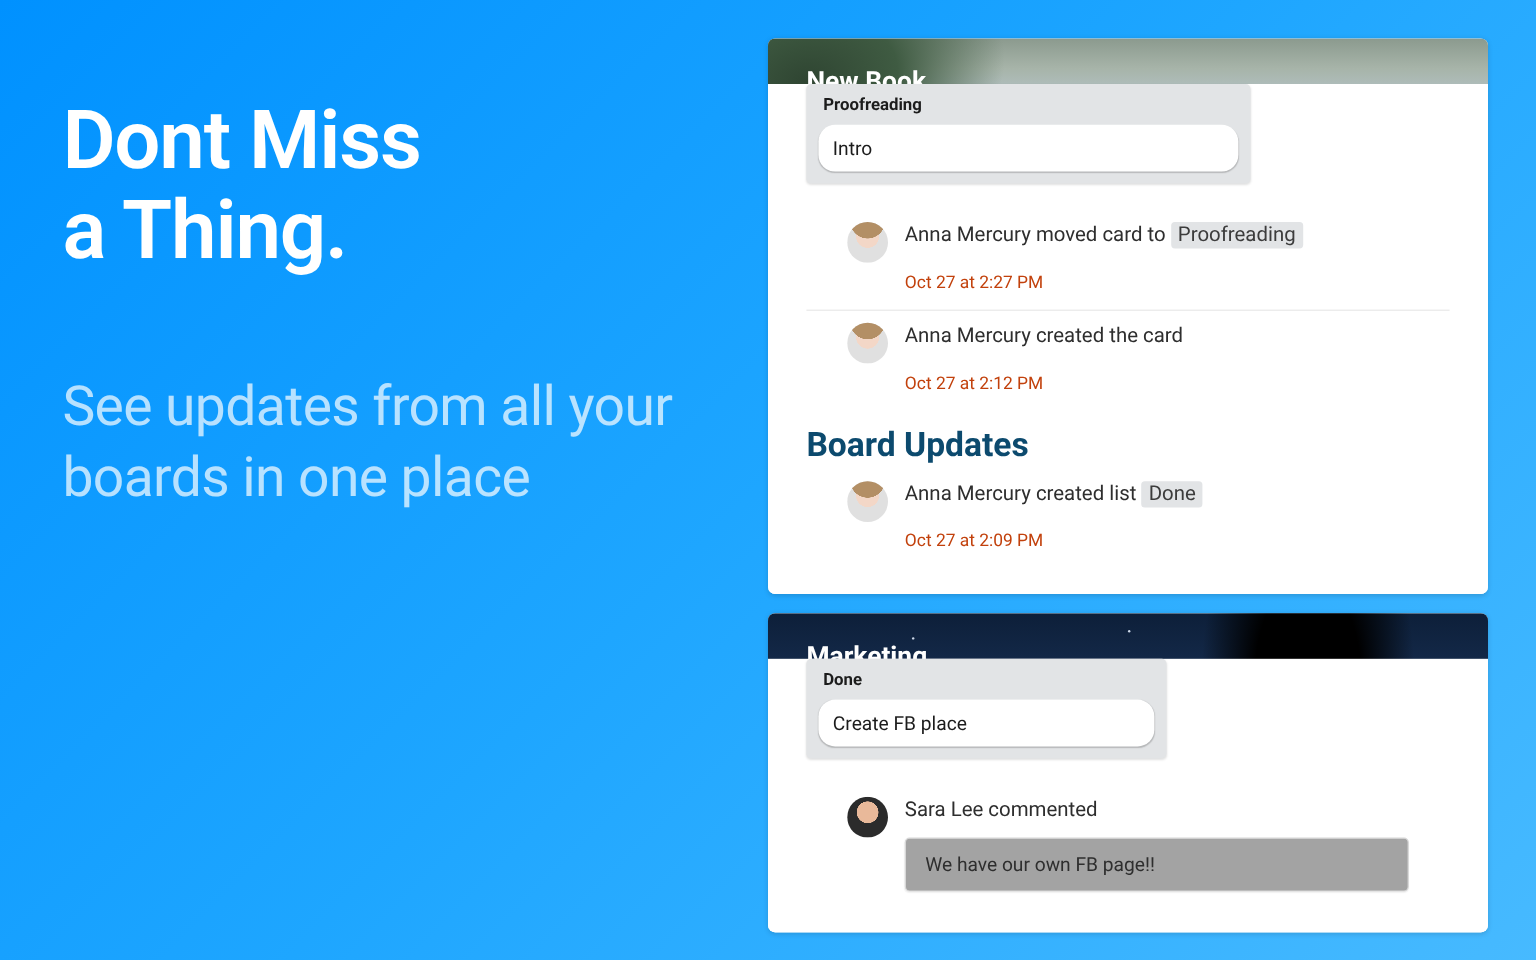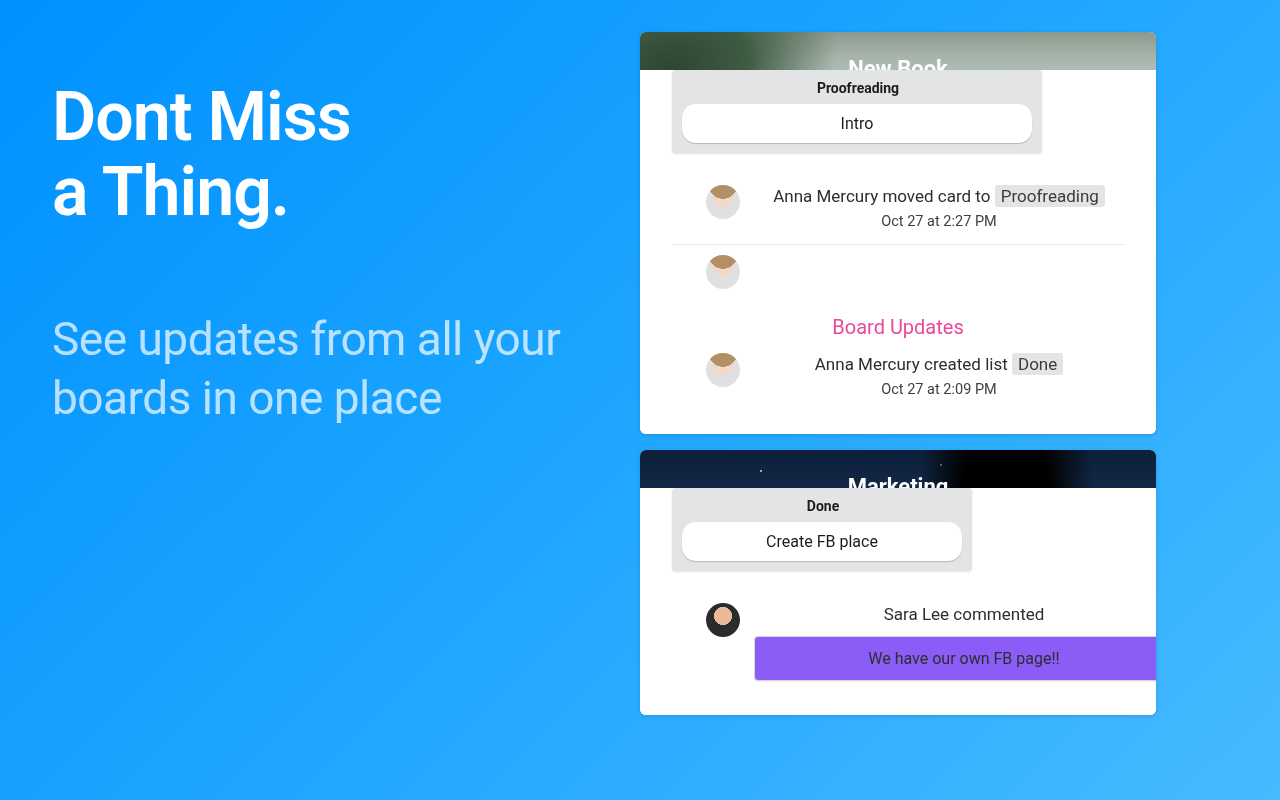--- a/index.html
+++ b/index.html
@@ -27,25 +27,24 @@
     font-weight: 400;
     line-height: 1.3;
     color: rgba(255,255,255,0.7);
     letter-spacing: -0.5px;
   }
 
   .panel-stack {
     position: absolute;
     left: 640px;
     top: 32px;
-    width: 516px;
+    width: 600px;
     display: flex;
     flex-direction: column;
     gap: 16px;
-    text-align: center;
   }
 
   .panel {
     background: #ffffff;
     border-radius: 6px;
     overflow: hidden;
     box-shadow: 0 1px 4px rgba(0,0,0,0.15);
   }
 
   .panel-header {
@@ -153,34 +152,34 @@
     line-height: 1.4;
   }
   .tag {
     background: #e2e4e6;
     padding: 1px 6px;
     border-radius: 3px;
     color: #3c3c3c;
   }
   .act-time {
     font-size: 14.5px;
-    color: #404040;
-    margin-top: 4px;
+    color: #c2410c;
+    margin-top: 18px;
   }
 
   .section-heading {
-    font-size: 20px;
-    font-weight: 400;
-    color: #ec4899;
+    font-size: 28px;
+    font-weight: 700;
+    color: #0c4a6e;
     margin: 12px 0 4px 0;
   }
 
   .comment-bubble {
     margin-top:10px;
-    background:#8b5cf6;
+    background:#a3a3a3;
     border:1px solid #d7d7d7;
     border-radius:4px;
     padding:12px 16px;
     font-size:16px;
     color:#2e2e2e;
     box-shadow:0 1px 1px rgba(0,0,0,0.06);
     width: 420px;
   }
 </style>
 </head>
@@ -213,20 +212,26 @@
           <div class="act-text">
             <div class="act-line">
               <span>Anna Mercury</span><span> moved card to </span><span class="tag">Proofreading</span>
             </div>
             <div class="act-time">Oct 27 at 2:27 PM</div>
           </div>
         </div>
 
         <div class="act-item">
           <span class="avatar anna"></span>
+          <div class="act-text">
+            <div class="act-line">
+              <span>Anna Mercury</span><span> created the card</span>
+            </div>
+            <div class="act-time">Oct 27 at 2:12 PM</div>
+          </div>
         </div>
 
       </div>
 
       <div class="section-heading">Board Updates</div>
 
       <div class="activity" style="margin-top:4px;">
         <div class="act-item" style="border-bottom:none;">
           <span class="avatar anna"></span>
           <div class="act-text">

